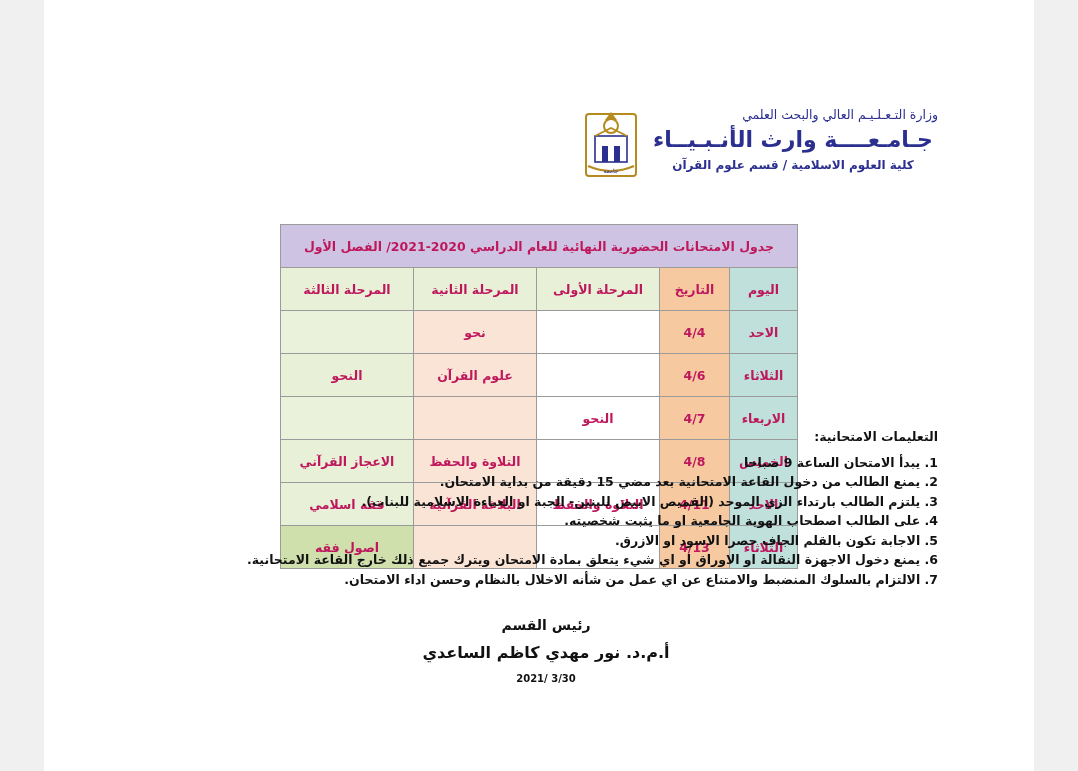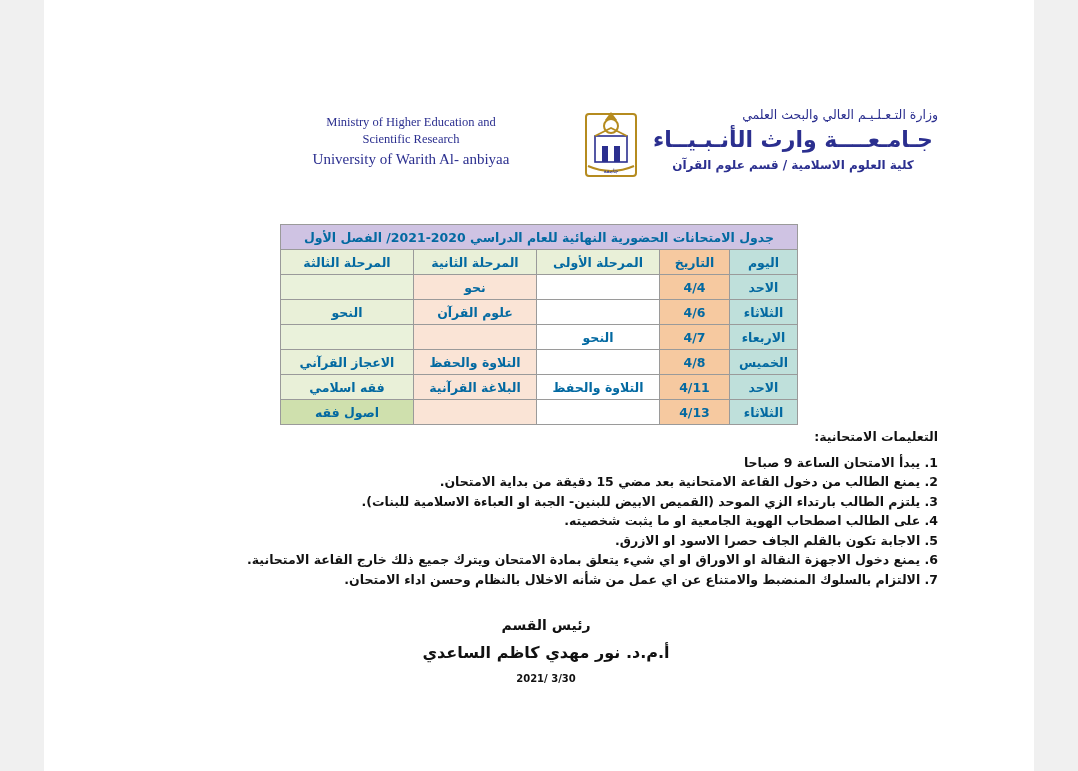--- a/index.html
+++ b/index.html
@@ -93,25 +93,25 @@
   table.sched {
     border-collapse: collapse;
     width: 517px;
     table-layout: fixed;
     direction: rtl;
   }
   table.sched td, table.sched th {
     border: 1px solid #9a9a9a;
     font-size: 12.5px;
     height: 22px;
-    padding: 1px 4px;
+    padding: 10px 4px;
     text-align: center;
     vertical-align: middle;
     font-weight: bold;
-    color: #0369a1;
+    color: #be185d;
   }
   .title-row td {
     background: #cfc3e3;
     font-size: 13.5px;
     height: 26px;
     font-weight: bold;
   }
   .col-day   { width: 68px; }
   .col-date  { width: 70px; }
   .col-s1    { width: 123px; }
@@ -180,25 +180,20 @@
     line-height: 22px;
   }
 </style>
 </head>
 <body>
 
 <div id="page">
   <div class="sheet">
 
     <div class="header">
-      <div class="hdr-left">
-        <div>Ministry of Higher Education and</div>
-        <div>Scientific Research</div>
-        <div class="big">University of Warith Al- anbiyaa</div>
-      </div>
 
       <div class="logo">
         <svg width="78" height="80" viewBox="0 0 78 80">
           <rect x="14" y="10" width="50" height="62" rx="3" fill="#ffffff" stroke="#b58b1f" stroke-width="2"></rect>
           <path d="M39 8 L45 16 L33 16 Z" fill="#b58b1f"></path>
           <circle cx="39" cy="22" r="7" fill="none" stroke="#b58b1f" stroke-width="2"></circle>
           <rect x="23" y="32" width="32" height="26" fill="none" stroke="#2b2f8f" stroke-width="1.6"></rect>
           <path d="M23 32 L39 24 L55 32" fill="none" stroke="#b58b1f" stroke-width="1.8"></path>
           <rect x="30" y="42" width="6" height="16" fill="#2b2f8f"></rect>
           <rect x="42" y="42" width="6" height="16" fill="#2b2f8f"></rect>

